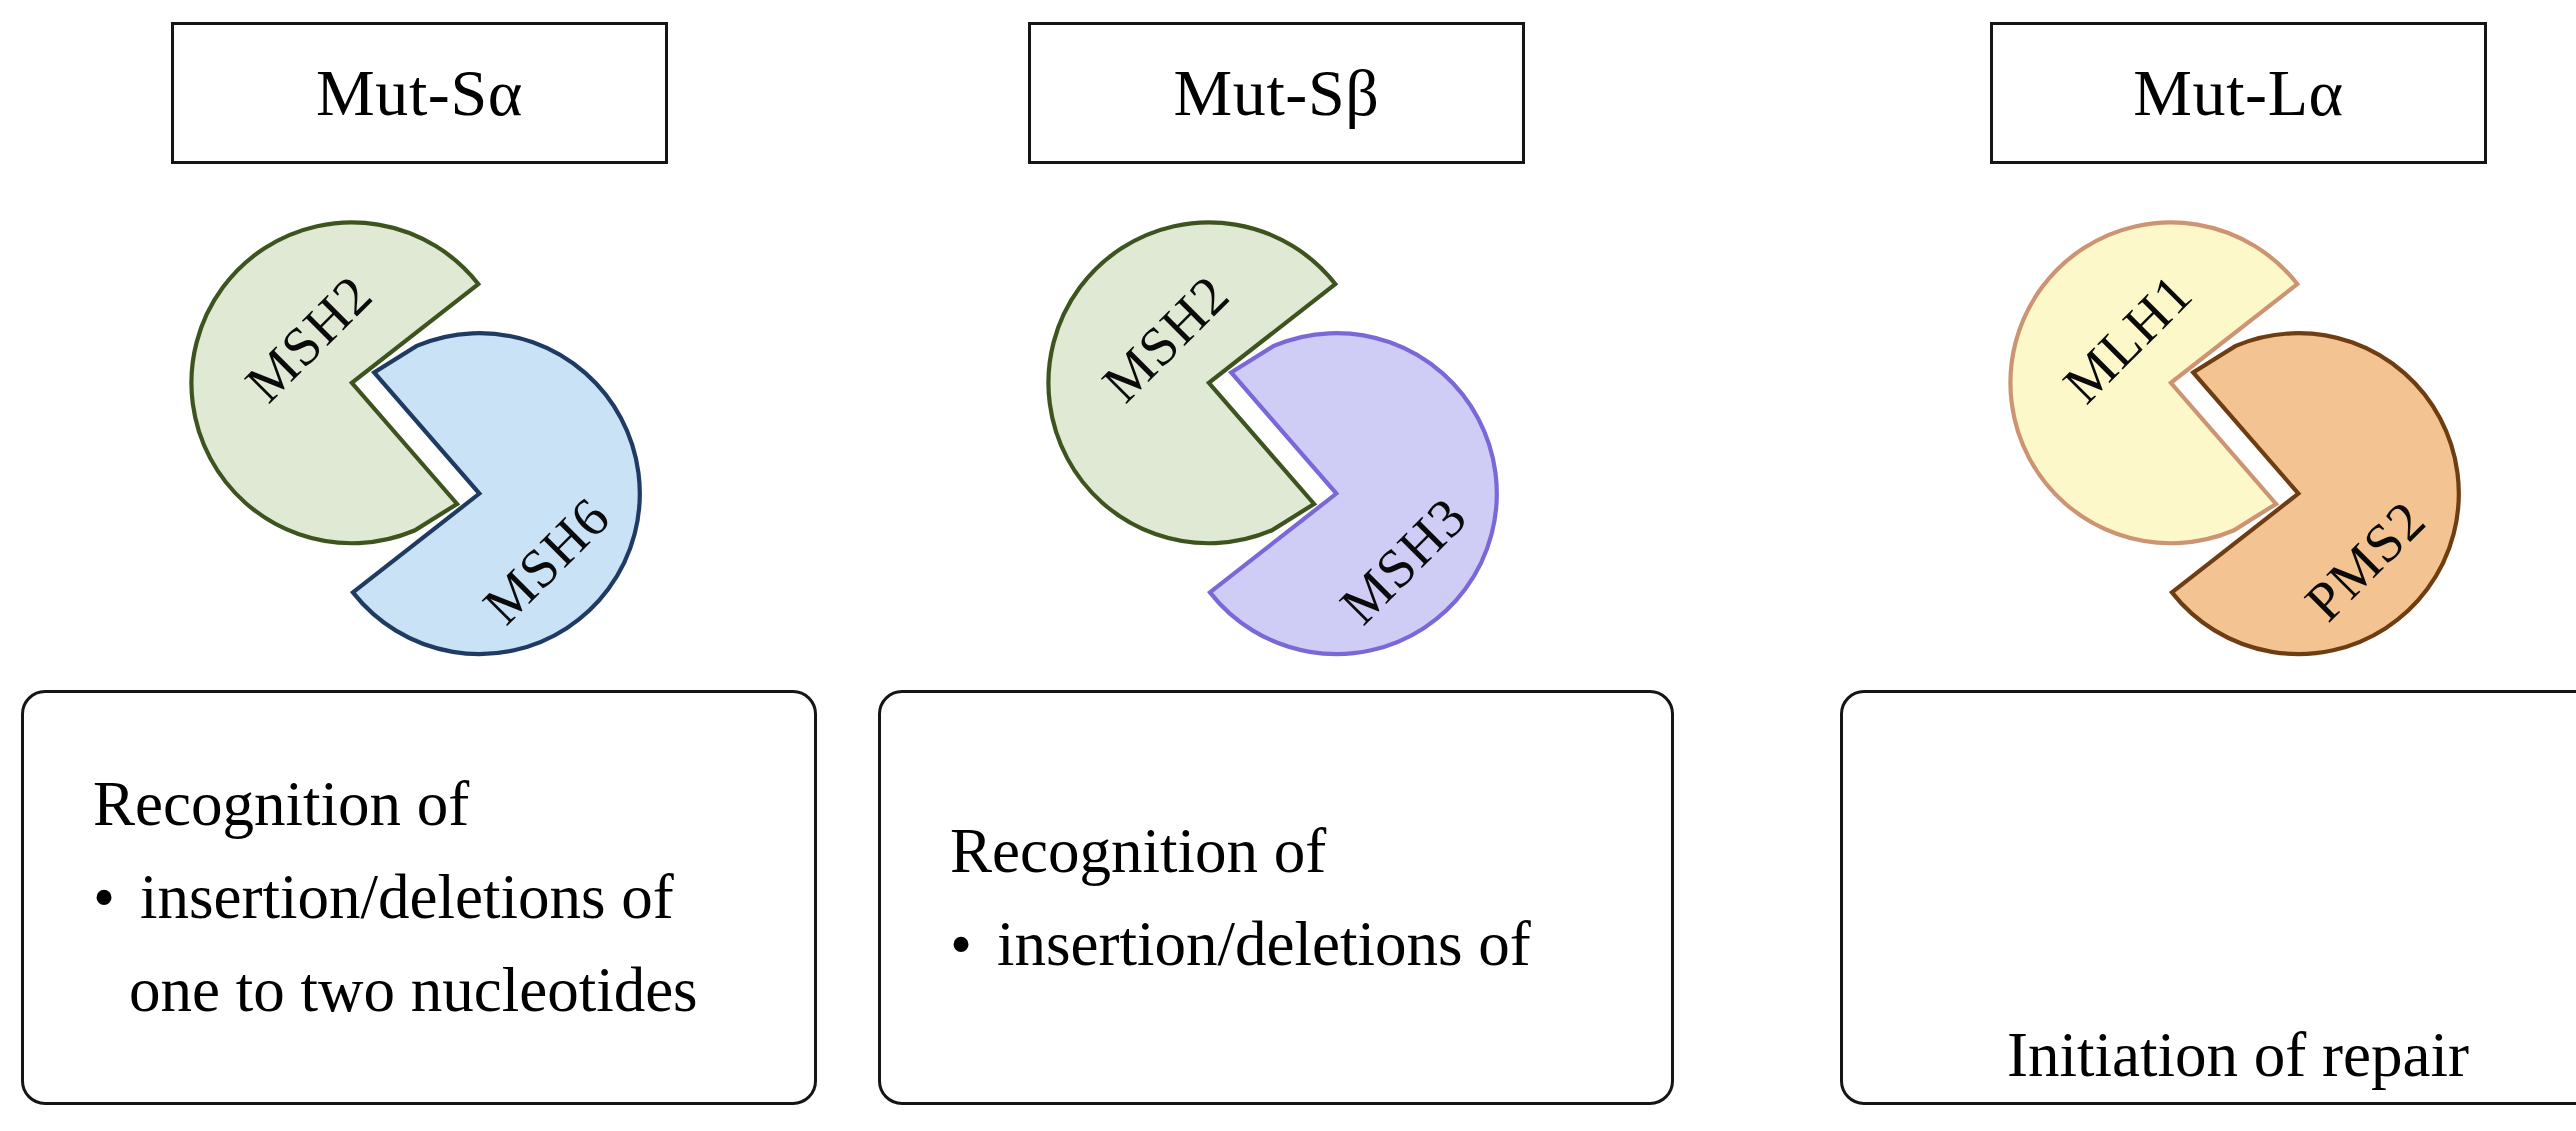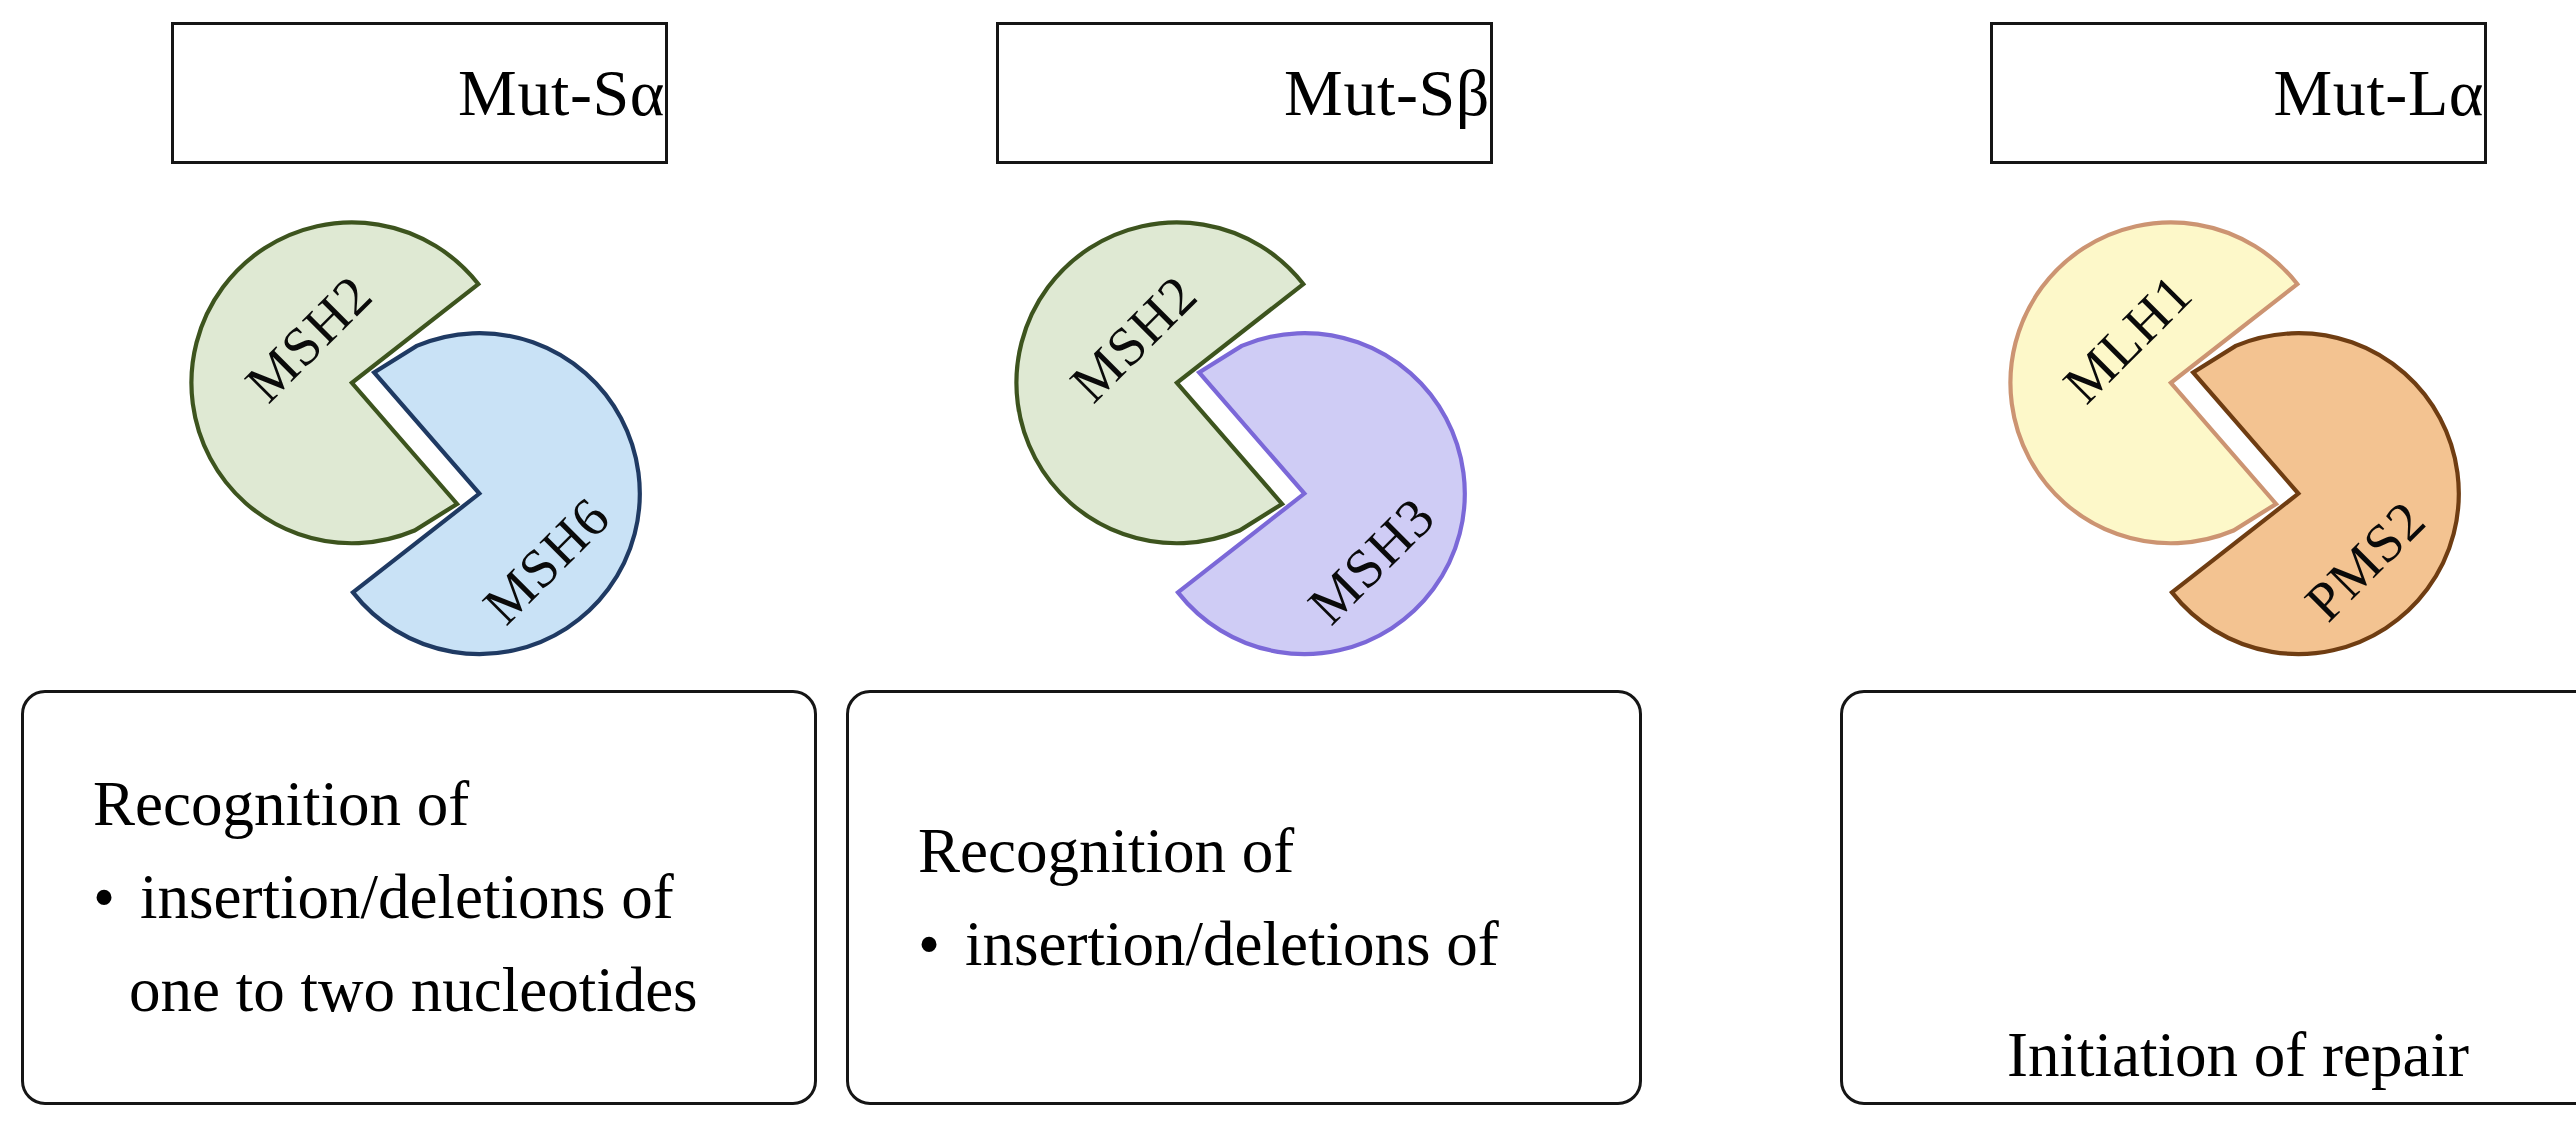--- a/index.html
+++ b/index.html
@@ -14,21 +14,21 @@
   }
   .column{
     position:absolute;top:0;width:796px;height:1132px;
   }
   .title-box{
     position:absolute;top:21.5px;left:150px;
     width:497px;height:142px;
     box-sizing:border-box;
     border:3.6px solid #151515;
     background:#ffffff;
-    display:flex;align-items:center;justify-content:flex-end;
+    display:flex;align-items:center;justify-content:center;
   }
   .title-text{
     font-size:66px;
     letter-spacing:0.6px;
     white-space:nowrap;
   }
   svg.dimer{
     position:absolute;top:217px;left:159px;
     width:479px;height:443px;
   }
@@ -75,21 +75,21 @@
       <text transform="translate(215,203) rotate(-45)" text-anchor="middle" dominant-baseline="central" class="subunit-label">MSH2</text>
       <text transform="translate(612,574) rotate(-45)" text-anchor="middle" dominant-baseline="central" class="subunit-label">MSH6</text>
     </svg>
     <div class="func-box">
       <div class="func-line"><span>Recognition of</span></div>
       <div class="func-line"><span class="dot">•</span><span>insertion/deletions of</span></div>
       <div class="func-line indent"><span>one to two nucleotides</span></div>
     </div>
   </section>
 
-  <section class="column" style="left: 846px;">
+  <section class="column" style="left: 878px;">
     <div class="title-box">
       <span class="title-text">Mut-Sβ</span>
     </div>
     <svg class="dimer" viewBox="0 0 800 740">
       <path d="M211.2 -165 L0 0 L175.8 202.3 L104.7 246.7 A268 268 0 1 1 211.2 -165 Z" transform="translate(287,277)" fill="#dfe9d3" stroke="#3d541e" stroke-width="7" stroke-linejoin="miter"></path>
       <path d="M211.2 -165 L0 0 L175.8 202.3 L104.7 246.7 A268 268 0 1 1 211.2 -165 Z" transform="translate(500,462) rotate(180)" fill="#cfccf5" stroke="#7b68d8" stroke-width="7" stroke-linejoin="miter"></path>
       <text transform="translate(215,203) rotate(-45)" text-anchor="middle" dominant-baseline="central" class="subunit-label">MSH2</text>
       <text transform="translate(612,574) rotate(-45)" text-anchor="middle" dominant-baseline="central" class="subunit-label">MSH3</text>
     </svg>
     <div class="func-box">

